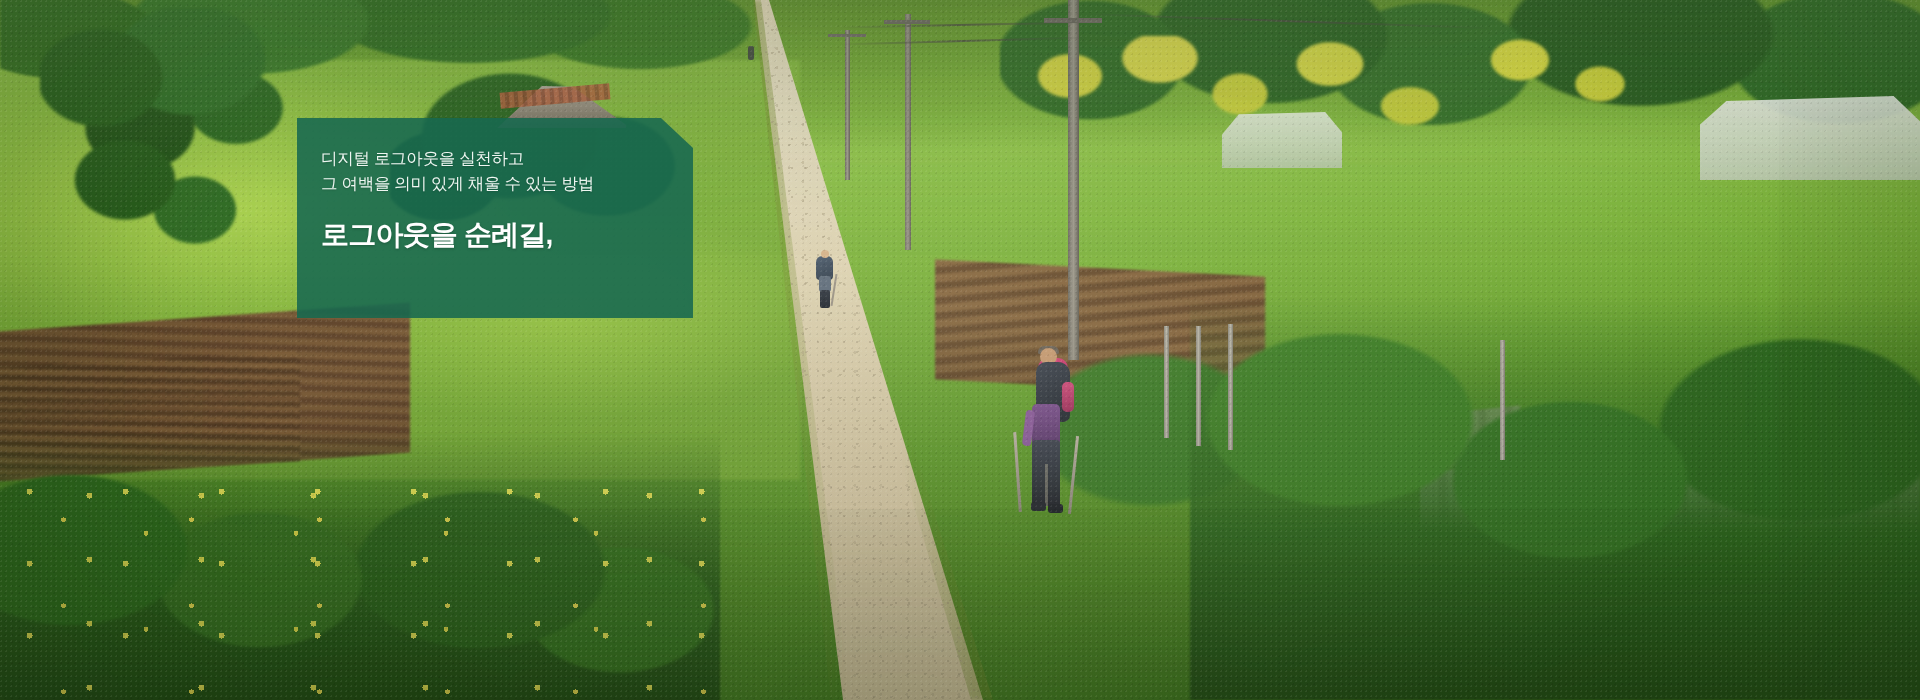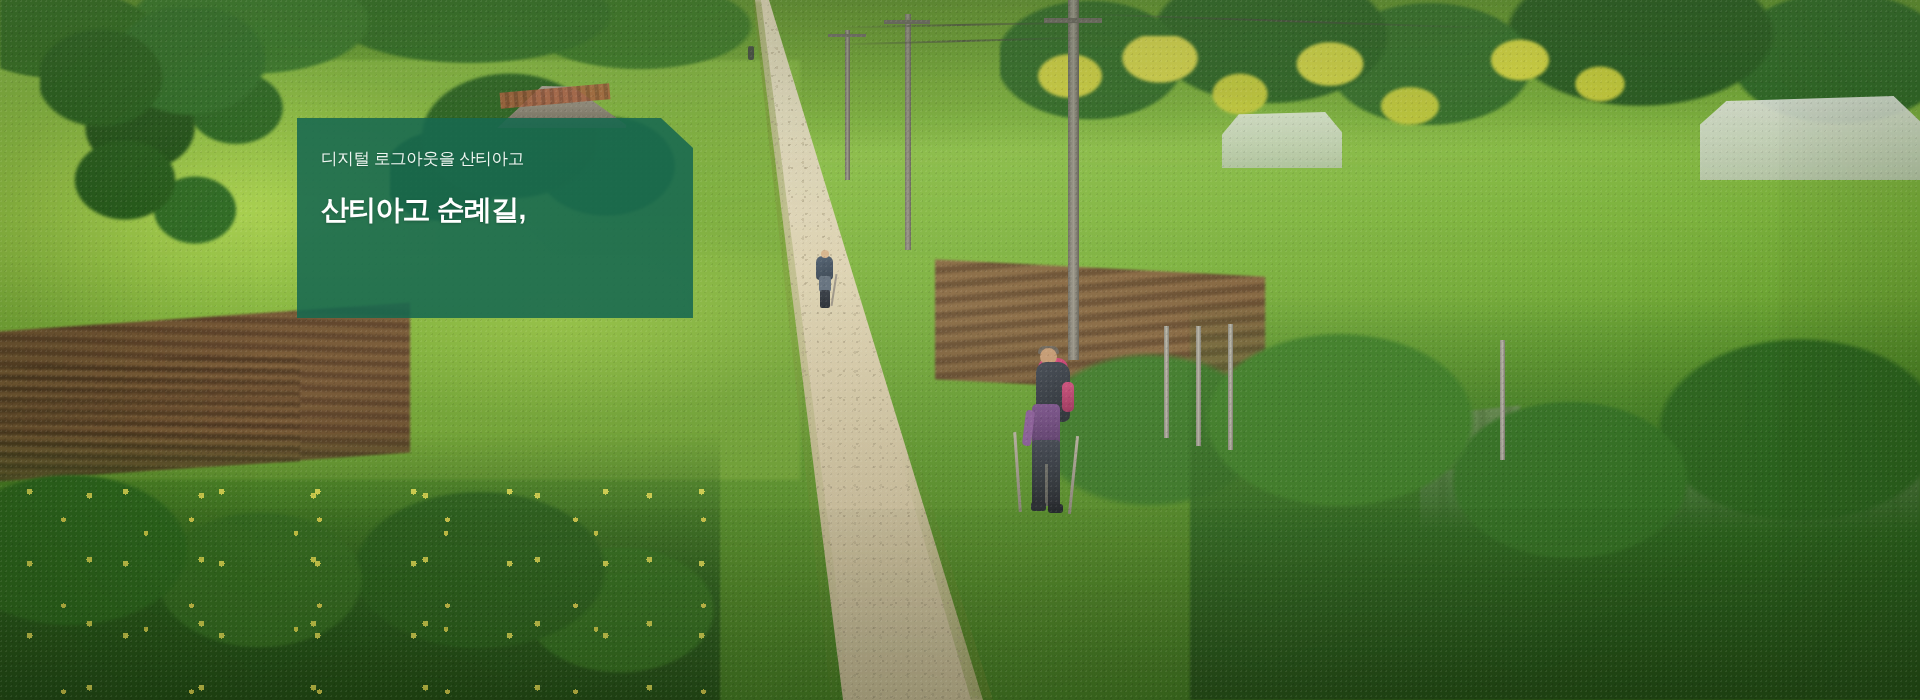--- a/index.html
+++ b/index.html
@@ -457,20 +457,21 @@
     </div>
 
     <div class="grade"></div>
     <div class="vignette"></div>
     <div class="grain"></div>
   </div>
 
   <div class="panel"></div>
   <div class="panel-inner">
     <div class="eyebrow">
-      <div>디지털 로그아웃을 산티아고</div>
+      <div>디지털 로그아웃을 실천하고</div>
+      <div>그 여백을 의미 있게 채울 수 있는 방법</div>
     </div>
     <div class="headline">
-      <div>산티아고 순례길,</div>
+      <div>로그아웃을 순례길,</div>
     </div>
   </div>
 
 </div>
 
 </body></html>

